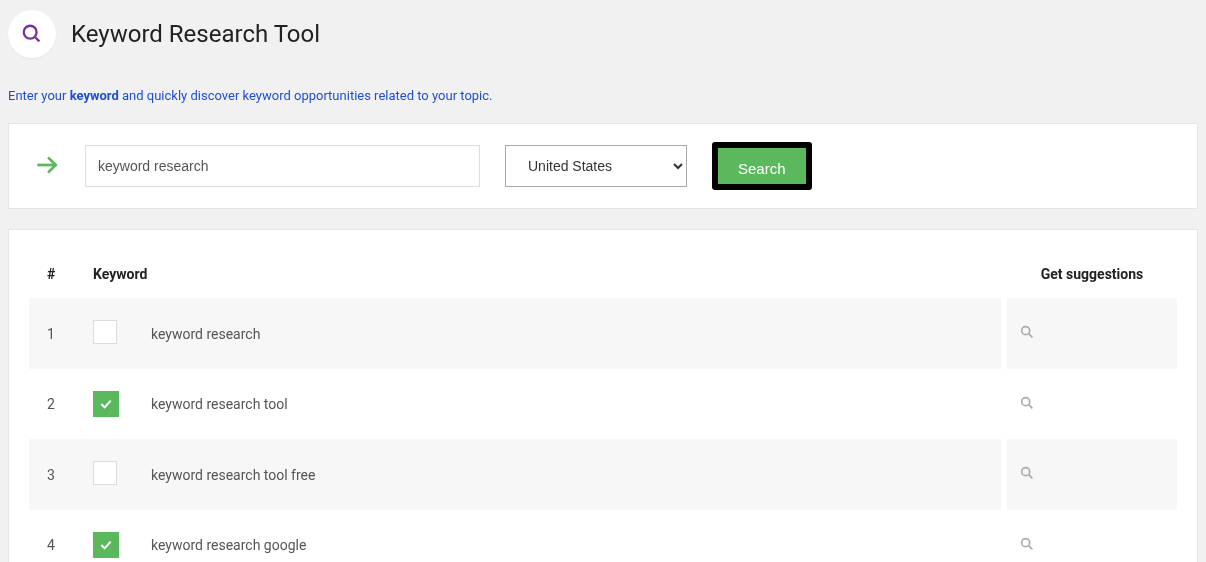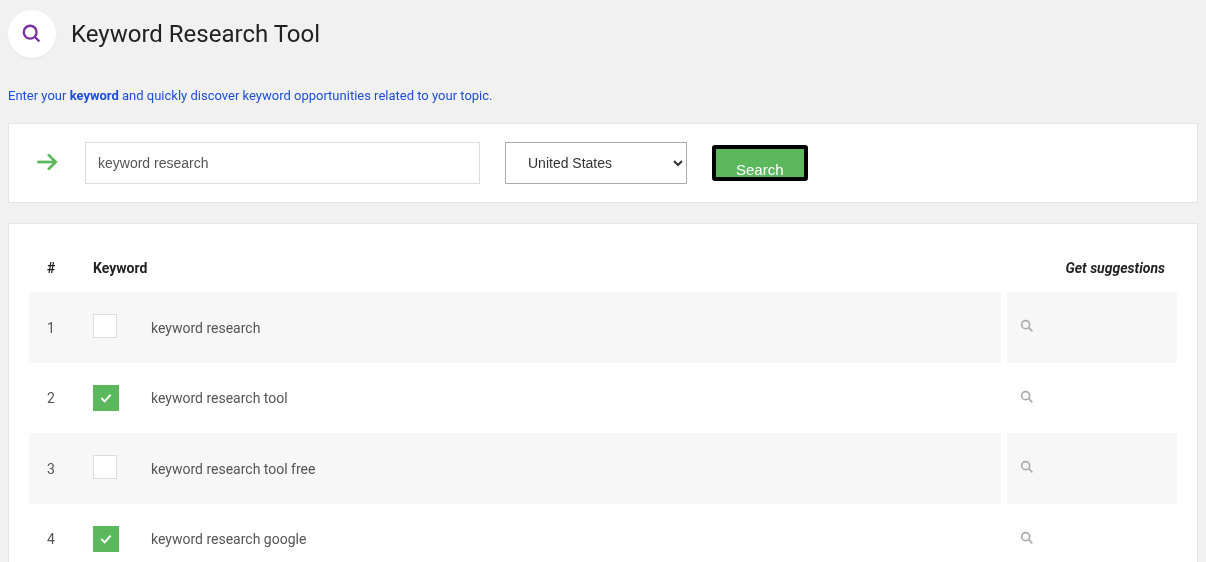--- a/index.html
+++ b/index.html
@@ -79,24 +79,24 @@
     .country-select {
       width: 182px;
       height: 42px;
       border: 1px solid #aaa;
       padding: 0 0 0 18px;
       font-size: 14px;
       color: #333;
       background: #fff;
     }
     .search-btn {
-      height: 36px;
+      height: 48px;
       padding: 12px 20px;
       background: #5cb85c;
-      border: 4px solid #000000;
+      border: 6px solid #000000;
       color: #fff;
       font-size: 15px;
       border-radius: 3px;
       cursor: pointer;
     }
     .results-panel {
       background: #fff;
       border: 1px solid #e5e5e5;
       margin: 20px 8px 0 8px;
       padding: 20px 20px 0 20px;
@@ -115,22 +115,21 @@
     .results-table th.col-num {
       width: 60px;
       text-align: left;
       padding-left: 18px;
     }
     .results-table th.col-keyword {
       padding-left: 4px;
     }
     .results-table th.col-suggest {
       width: 170px;
-      text-align: right;
-      font-style: italic;
+      text-align: center;
     }
     .results-table td {
       padding: 22px 12px;
       font-size: 14px;
       color: #555;
     }
     .results-table tr.striped td {
       background: #f7f7f7;
     }
     .results-table td.col-num {

